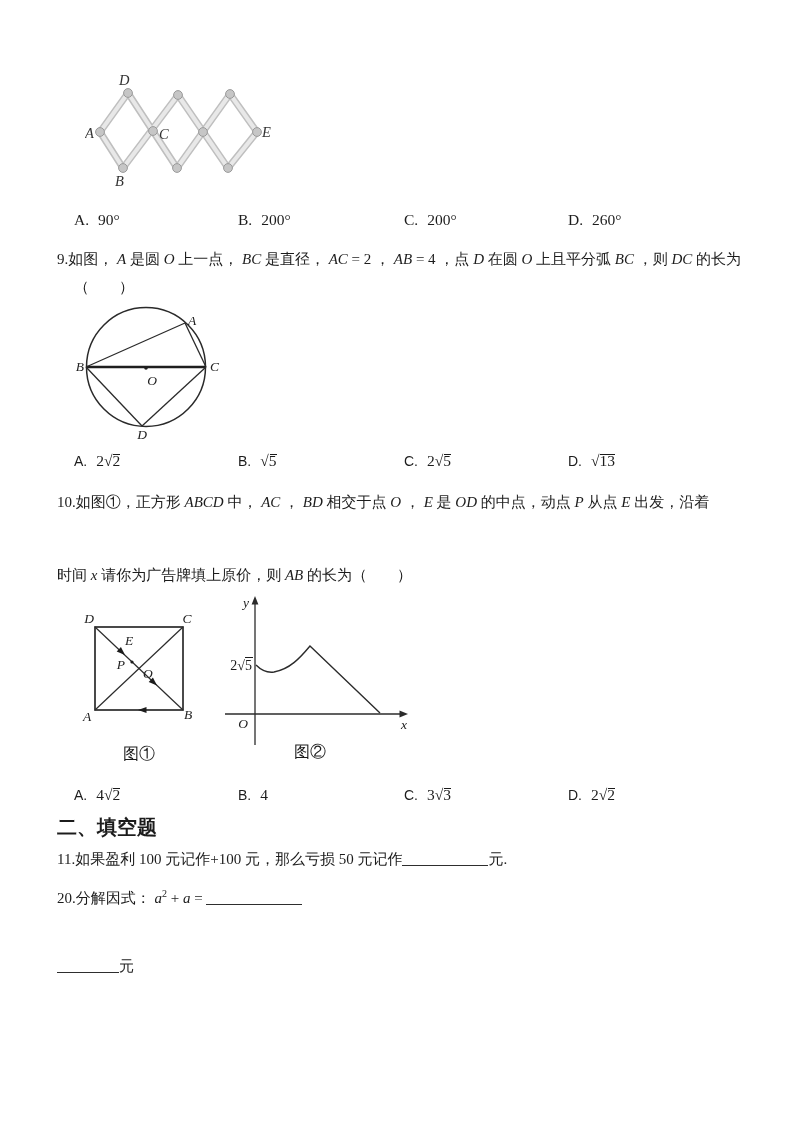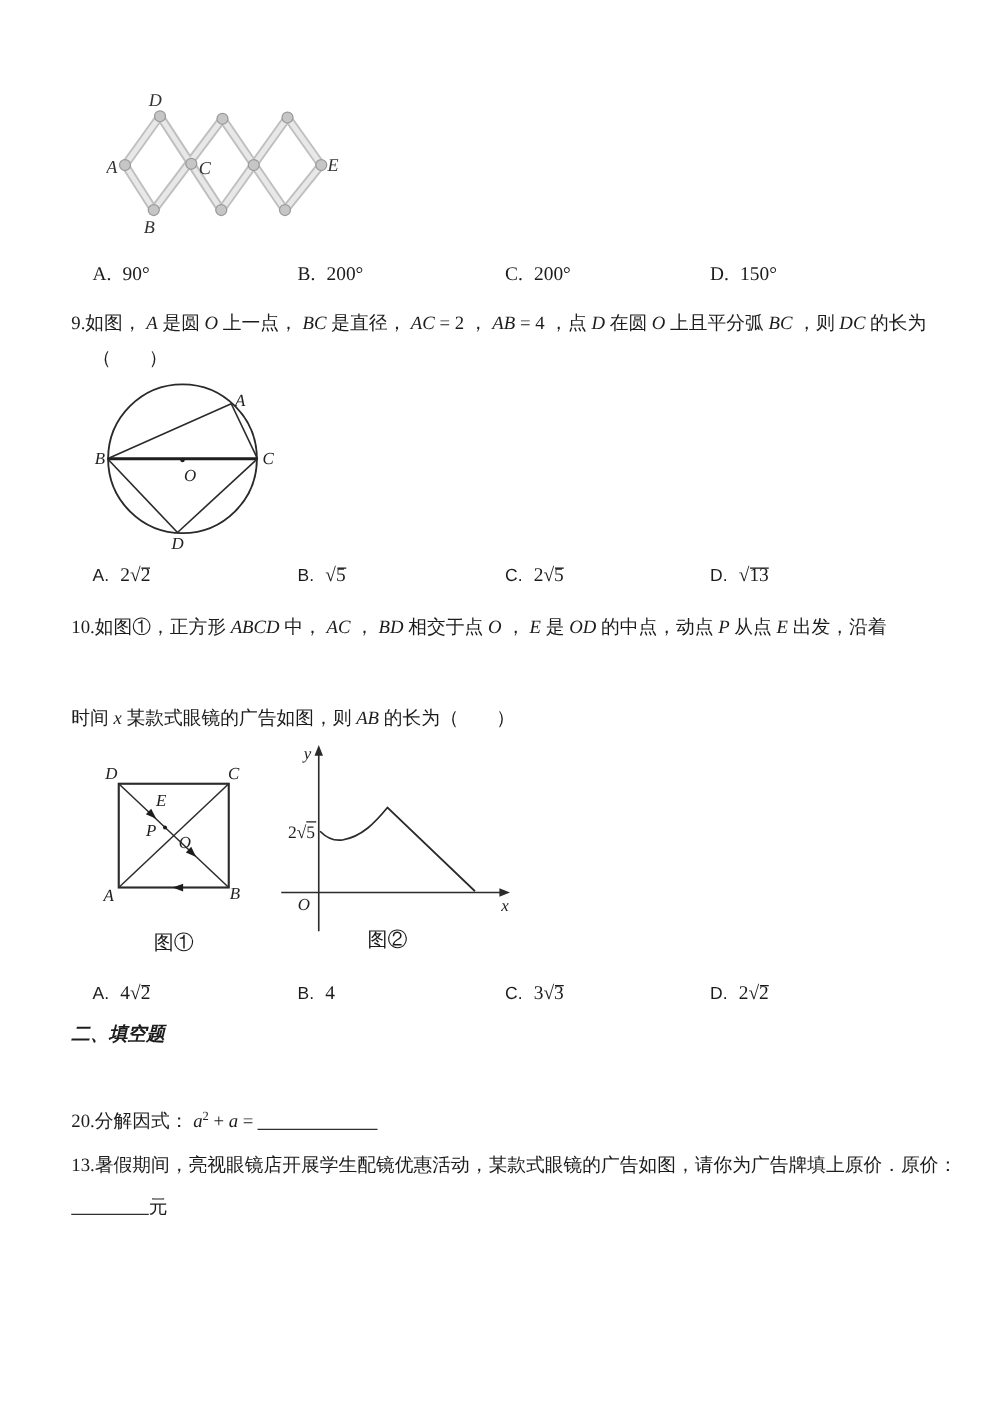--- a/index.html
+++ b/index.html
@@ -11,21 +11,21 @@
   .sup{font-size:10px;vertical-align:5.5px;}
   .blank{display:inline-block;border-bottom:1.2px solid #2e2e2e;height:15px;vertical-align:-2px;}
   .w85{width:86px}.w95{width:96px}.w62{width:62px}
   .sqrt{position:relative;display:inline-block;padding-right:2px;}
   .sqrt::before{content:"√";}
   .sqrt::after{content:"";position:absolute;left:0.60em;right:2px;top:2px;border-top:1.1px solid #1b1b1b;}
   .opt-row{position:absolute;left:0;width:646px;height:26px;}
   .opt{position:absolute;top:0;font-size:15.5px;white-space:nowrap;}
   .opt .opt-label{margin-right:9px;}
   .opt-row.sans .opt-label{font-family:"Liberation Sans","DejaVu Sans",sans-serif;font-size:14px;}
-  .section{font-family:"Liberation Sans","DejaVu Sans",sans-serif;font-weight:bold;font-size:15px;font-style:italic;}
+  .section{font-family:"Liberation Sans","DejaVu Sans",sans-serif;font-weight:bold;font-size:20px;}
   .fig{position:absolute;}
   svg text{font-family:"Liberation Serif","DejaVu Serif",serif;}
   .flabel{font-style:italic;font-size:13.5px;fill:#222;}
   .flabel-lg{font-style:italic;font-size:14.5px;fill:#333;}
   .fcaption{font-size:16px;fill:#1b1b1b;}
 </style>
 </head>
 <body>
 
 <div class="page">
@@ -69,21 +69,21 @@
       <text class="flabel-lg" x="74" y="69">C</text>
       <text class="flabel-lg" x="177" y="67">E</text>
       <text class="flabel-lg" x="30" y="116">B</text>
     </svg>
   </div>
 
   <div class="opt-row" style="top:211px">
     <span class="opt" style="left:74px"><span class="opt-label">A.</span><span><span>90°</span></span></span>
     <span class="opt" style="left:238px"><span class="opt-label">B.</span><span><span>200°</span></span></span>
     <span class="opt" style="left:404px"><span class="opt-label">C.</span><span><span>200°</span></span></span>
-    <span class="opt" style="left:568px"><span class="opt-label">D.</span><span><span>150°</span></span></span>
+    <span class="opt" style="left:568px"><span class="opt-label">D.</span><span><span>260°</span></span></span>
   </div>
 
   <div class="tline" style="left:57px;top:249px"><span>9.如图， </span><span class="m">A</span><span> 是圆 </span><span class="m">O</span><span> 上一点， </span><span class="m">BC</span><span> 是直径， </span><span class="m">AC</span><span> = 2 ， </span><span class="m">AB</span><span> = 4 ，点 </span><span class="m">D</span><span> 在圆 </span><span class="m">O</span><span> 上且平分弧 </span><span class="m">BC</span><span> ，则 </span><span class="m">DC</span><span> 的长为</span></div>
   <div class="tline" style="left:74px;top:277px">（　　）</div>
 
   <div class="fig" style="left:72px;top:298px;width:155px;height:150px;">
     <svg width="155" height="150" viewBox="0 0 155 150">
       <circle cx="74" cy="69" r="59.5" fill="none" stroke="#2a2a2a" stroke-width="1.5"></circle>
       <line x1="14" y1="69" x2="134" y2="69" stroke="#1e1e1e" stroke-width="2.4"></line>
       <line x1="14" y1="69" x2="113" y2="25" stroke="#2a2a2a" stroke-width="1.3"></line>
@@ -100,21 +100,21 @@
   </div>
 
   <div class="opt-row sans" style="top:452px">
     <span class="opt" style="left:74px"><span class="opt-label">A.</span><span><span>2</span><span class="sqrt">2</span></span></span>
     <span class="opt" style="left:238px"><span class="opt-label">B.</span><span><span class="sqrt">5</span></span></span>
     <span class="opt" style="left:404px"><span class="opt-label">C.</span><span><span>2</span><span class="sqrt">5</span></span></span>
     <span class="opt" style="left:568px"><span class="opt-label">D.</span><span><span class="sqrt">13</span></span></span>
   </div>
 
   <div class="tline" style="left:57px;top:492px"><span>10.如图①，正方形 </span><span class="m">ABCD</span><span> 中， </span><span class="m">AC</span><span> ， </span><span class="m">BD</span><span> 相交于点 </span><span class="m">O</span><span> ， </span><span class="m">E</span><span> 是 </span><span class="m">OD</span><span> 的中点，动点 </span><span class="m">P</span><span> 从点 </span><span class="m">E</span><span> 出发，沿着</span></div>
-  <div class="tline" style="left:57px;top:565px"><span>时间 </span><span class="m">x</span><span> 某款式眼镜的广告如图，则 </span><span class="m">AB</span><span> 的长为（　　）</span></div>
+  <div class="tline" style="left:57px;top:565px"><span>时间 </span><span class="m">x</span><span> 请你为广告牌填上原价，则 </span><span class="m">AB</span><span> 的长为（　　）</span></div>
 
   <div class="fig" style="left:82px;top:608px;width:120px;height:165px;">
     <svg width="120" height="165" viewBox="0 0 120 165">
       <rect x="13" y="19" width="88" height="83" fill="none" stroke="#2b2b2b" stroke-width="1.7"></rect>
       <line x1="13" y1="19" x2="101" y2="102" stroke="#2b2b2b" stroke-width="1.2"></line>
       <line x1="13" y1="102" x2="101" y2="19" stroke="#2b2b2b" stroke-width="1.2"></line>
       <polygon points="0,0 -8.5,3.1 -8.5,-3.1" transform="translate(43,47) rotate(43.3)" fill="#1c1c1c"></polygon>
       <polygon points="0,0 -8.5,3.1 -8.5,-3.1" transform="translate(75,77.5) rotate(43.3)" fill="#1c1c1c"></polygon>
       <polygon points="0,0 -8.5,3.1 -8.5,-3.1" transform="translate(56,102) rotate(180)" fill="#1c1c1c"></polygon>
       <circle cx="50" cy="54" r="1.6" fill="#1c1c1c"></circle>
@@ -147,19 +147,19 @@
 
   <div class="opt-row sans" style="top:786px">
     <span class="opt" style="left:74px"><span class="opt-label">A.</span><span><span>4</span><span class="sqrt">2</span></span></span>
     <span class="opt" style="left:238px"><span class="opt-label">B.</span><span><span>4</span></span></span>
     <span class="opt" style="left:404px"><span class="opt-label">C.</span><span><span>3</span><span class="sqrt">3</span></span></span>
     <span class="opt" style="left:568px"><span class="opt-label">D.</span><span><span>2</span><span class="sqrt">2</span></span></span>
   </div>
 
   <div class="tline section" style="left:57px;top:817px">二、填空题</div>
 
+  <div class="tline" style="left:57px;top:849px"><span>11.如果盈利 100 元记作+100 元，那么亏损 50 元记作</span><span class="blank w85"></span><span>元.</span></div>
 
   <div class="tline" style="left:57px;top:883px"><span>20.分解因式： </span><span class="m">a</span><span class="sup">2</span><span> + </span><span class="m">a</span><span> = </span><span class="blank w95"></span></div>
 
-  <div class="tline" style="left:57px;top:923px"><span>13.暑假期间，亮视眼镜店开展学生配镜优惠活动，某款式眼镜的广告如图，请你为广告牌填上原价．原价：</span></div>
   <div class="tline" style="left:57px;top:956px"><span class="blank w62"></span><span>元</span></div>
 
 </div>
 
 </body></html>

